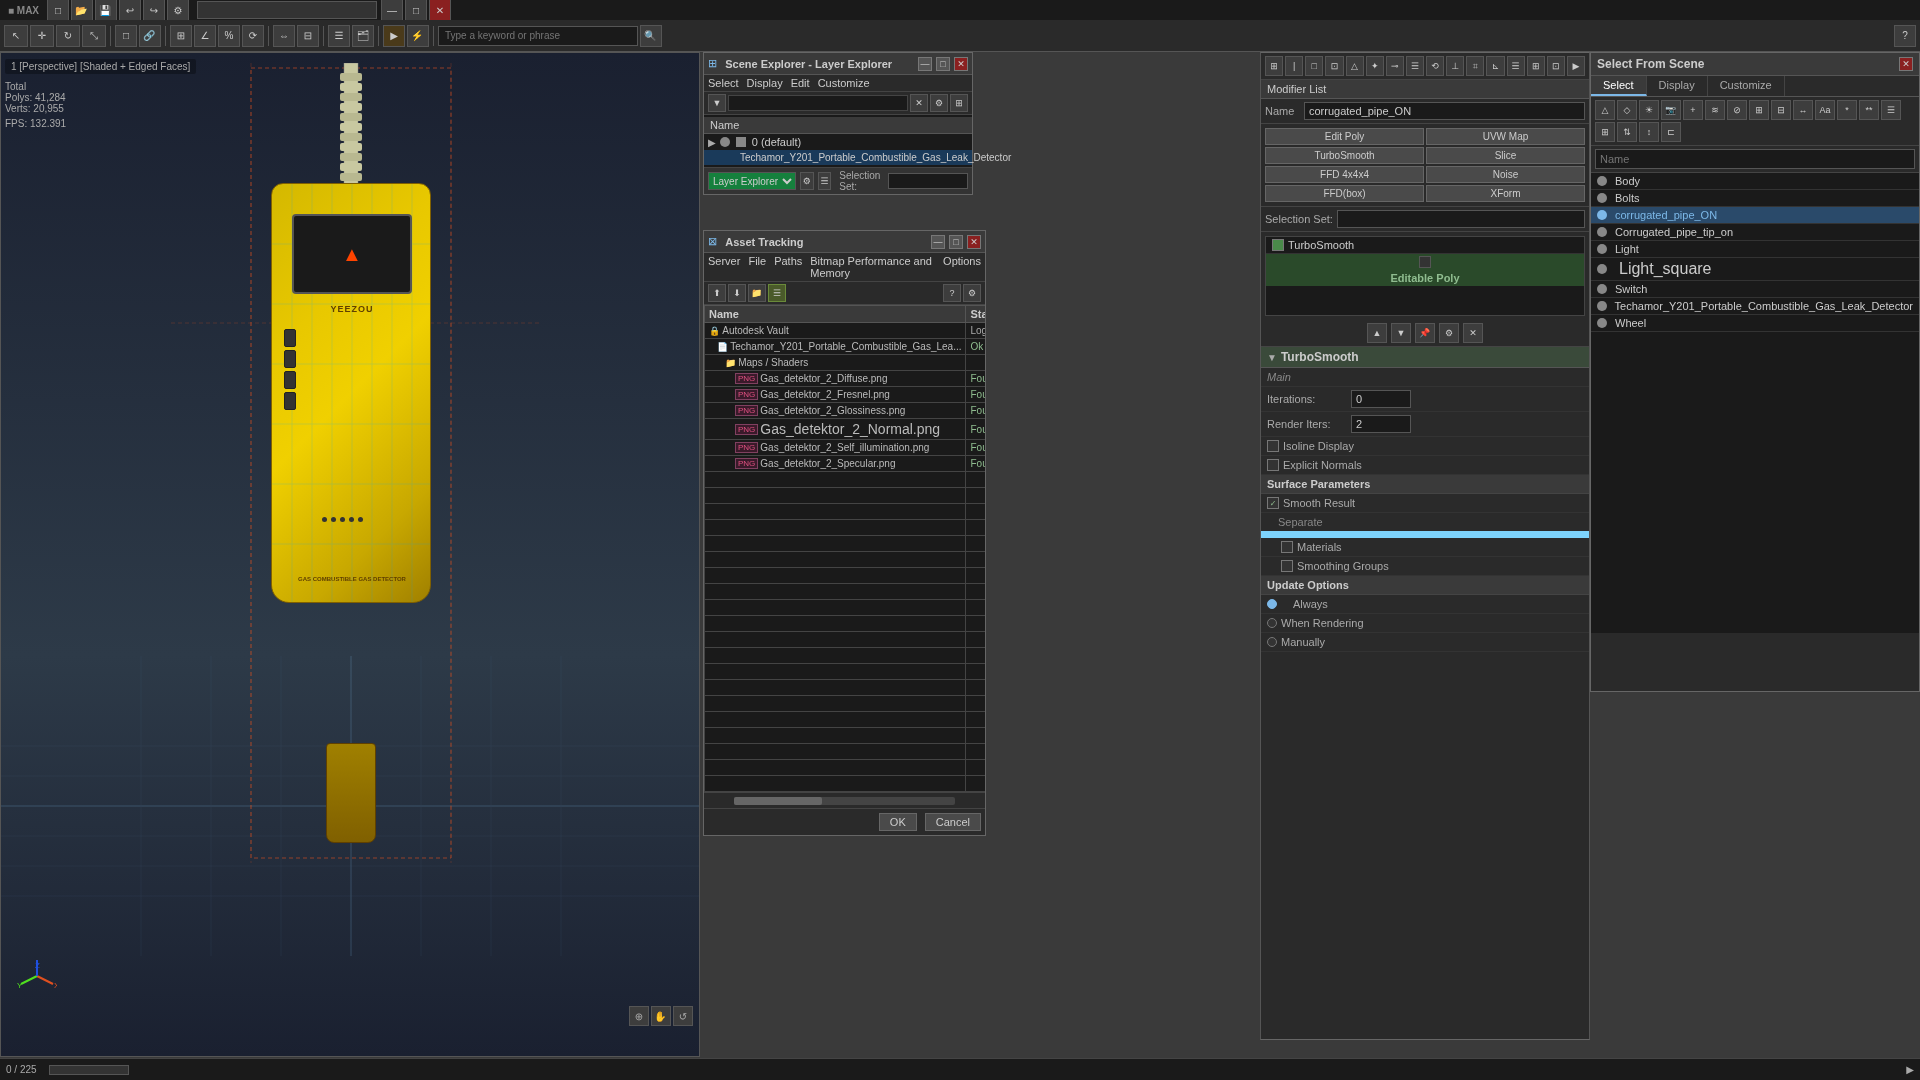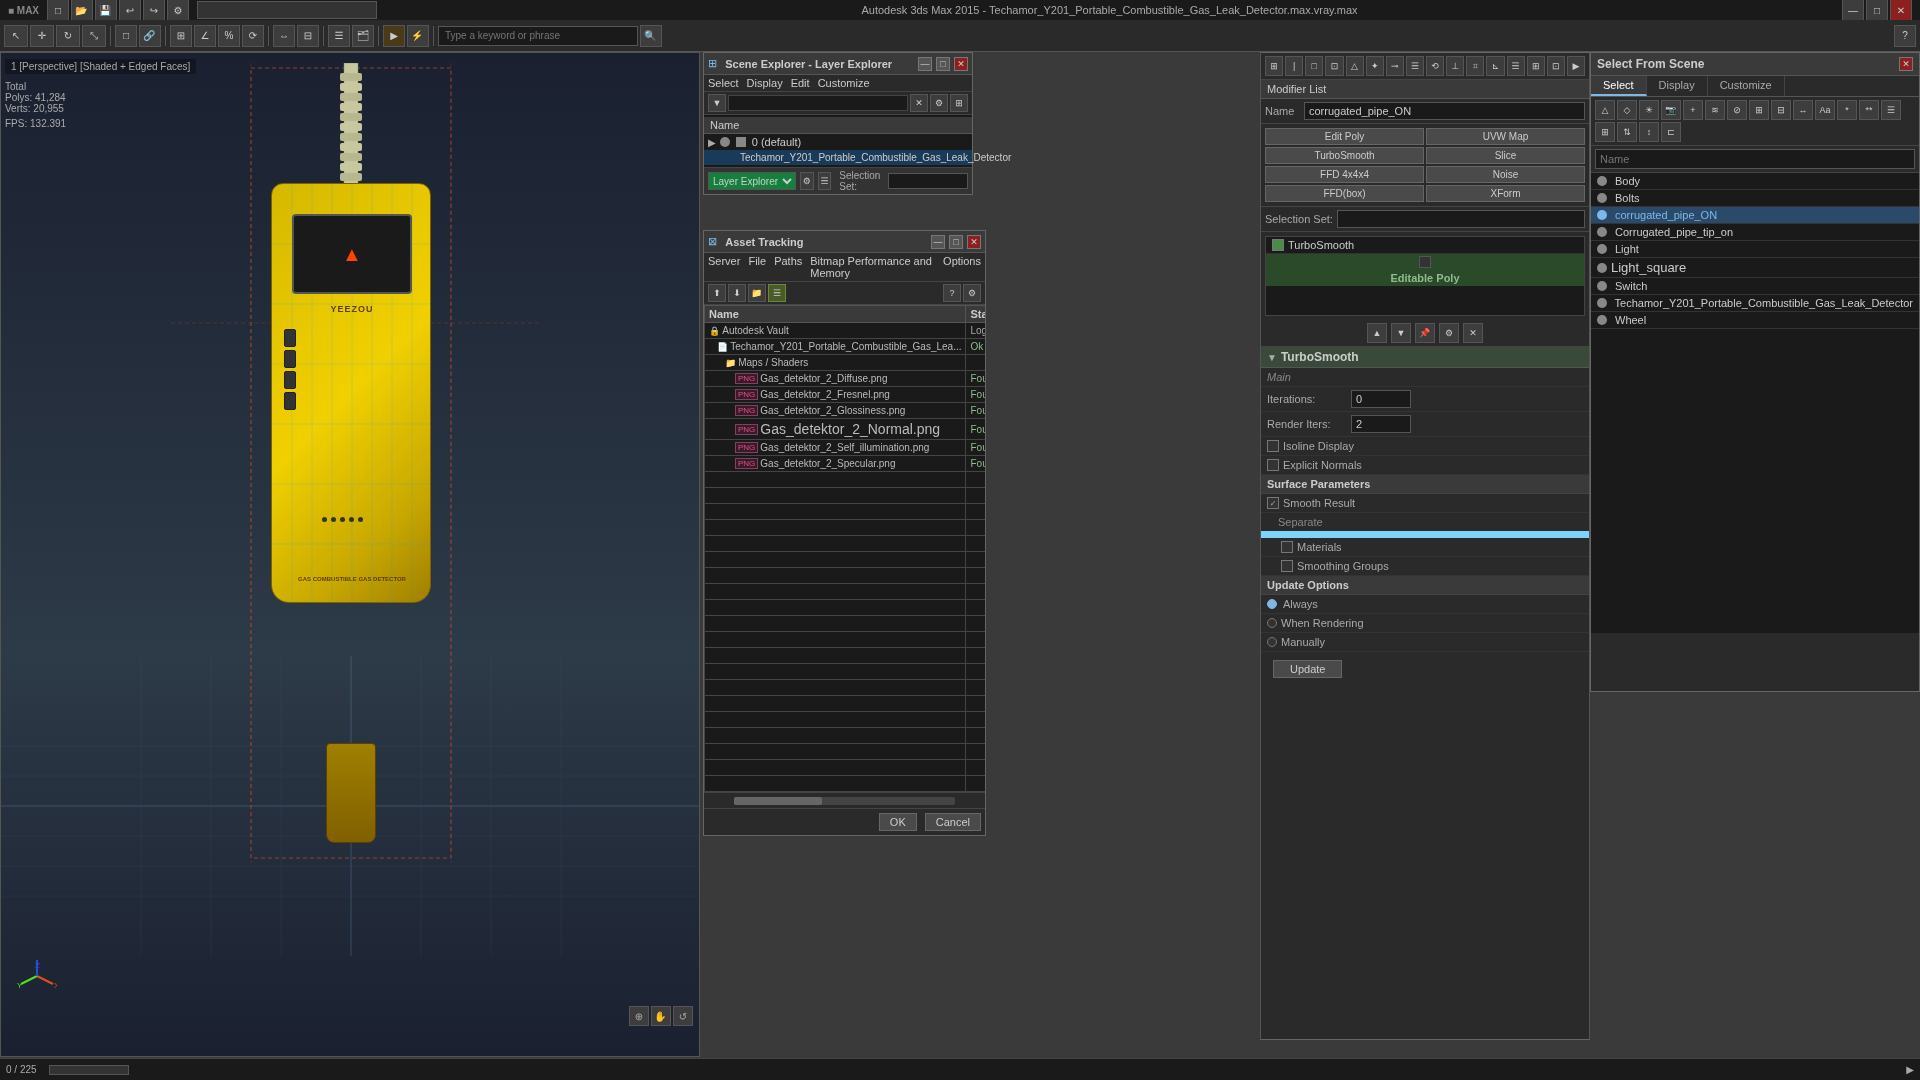--- a/index.html
+++ b/index.html
@@ -68,21 +68,20 @@
   <span style="color:#888;font-size:10px;font-weight:bold;">■ MAX</span>
   <div style="display:flex;gap:2px;margin-left:4px;">
     <div class="tb-btn">□</div>
     <div class="tb-btn">📂</div>
     <div class="tb-btn">💾</div>
     <div class="tb-btn">↩</div>
     <div class="tb-btn">↪</div>
     <div class="tb-btn">⚙</div>
   </div>
   <input type="text" style="background: rgb(51, 51, 51); border: 1px solid rgb(85, 85, 85); color: rgb(204, 204, 204); font-size: 10px; padding: 1px 6px; height: 18px; width: 180px; margin-left: 4px;">
-  <span style="flex:1;text-align:center;color:#aaa;font-size:11px;">Autodesk 3ds Max 2015 - Techamor_Y201_Portable_Combustible_Gas_Leak_Detector.max.vray.max</span>
   <div style="display:flex;gap:2px;">
     <div class="tb-btn">—</div>
     <div class="tb-btn">□</div>
     <div class="tb-btn" style="background:#8a2020;">✕</div>
   </div>
 </div>
 
 <div id="maintoolbar" style="position:absolute;top:20px;left:0;width:100%;height:32px;background:#2a2a2a;display:flex;align-items:center;padding:0 4px;gap:2px;border-bottom:1px solid #555;z-index:100;">
   <div class="tb-btn" style="width:24px;">↖</div>
   <div class="tb-btn" style="width:24px;">✛</div>
@@ -561,21 +560,21 @@
       <span style="font-size:11px;color:#ccc;margin-left:4px;">Corrugated_pipe_tip_on</span>
     </div>
 
     <div class="sfs-list-item">
       <span style="width:10px;height:10px;border-radius:50%;background:#888;display:inline-block;"></span>
       <span style="font-size:11px;color:#ccc;margin-left:4px;">Light</span>
     </div>
 
     <div class="sfs-list-item">
       <span style="width:10px;height:10px;border-radius:50%;background:#888;display:inline-block;"></span>
-      <span style="font-size:13px;color:#ccc;margin-left:0;">Light_square</span>
+      <span style="font-size:16px;color:#ccc;margin-left:8px;">Light_square</span>
     </div>
 
     <div class="sfs-list-item">
       <span style="width:10px;height:10px;border-radius:50%;background:#888;display:inline-block;"></span>
       <span style="font-size:11px;color:#ccc;margin-left:4px;">Switch</span>
     </div>
 
     <div class="sfs-list-item">
       <span style="width:10px;height:10px;border-radius:50%;background:#888;display:inline-block;"></span>
       <span style="font-size:11px;color:#ccc;margin-left:4px;">Techamor_Y201_Portable_Combustible_Gas_Leak_Detector</span>
@@ -704,38 +703,35 @@
 
   <div style="display:flex;align-items:center;padding:3px 6px;gap:4px;padding-left:20px;border-bottom:1px solid #333;">
     <div class="cb"></div>
     <span style="font-size:11px;color:#aaa;">Smoothing Groups</span>
   </div>
 
   <div style="display:flex;align-items:center;padding:3px 6px;background:#3a3a3a;border-bottom:1px solid #444;">
     <span style="font-size:11px;font-weight:bold;color:#ccc;">Update Options</span>
   </div>
 
-  <div style="display:flex;align-items:center;padding:3px 6px;gap:6px;border-bottom:1px solid #333;">
+  <div style="display:flex;align-items:center;padding:3px 6px;gap:16px;border-bottom:1px solid #333;">
     <div class="radio checked"></div>
     <span style="font-size:11px;color:#aaa;">Always</span>
   </div>
 
   <div style="display:flex;align-items:center;padding:3px 6px;gap:4px;border-bottom:1px solid #333;">
     <div class="radio"></div>
     <span style="font-size:11px;color:#aaa;">When Rendering</span>
   </div>
 
   <div style="display:flex;align-items:center;padding:3px 6px;gap:4px;border-bottom:1px solid #333;">
     <div class="radio"></div>
     <span style="font-size:11px;color:#aaa;">Manually</span>
   </div>
 
-  <div style="padding:4px 6px;">
-    <button class="update-btn">Update</button>
-  </div>
 </div>
 
 <div id="statusbar" style="position:absolute;bottom:0;left:0;width:100%;height:22px;background:#1a1a1a;border-top:1px solid #444;display:flex;align-items:center;padding:0 6px;gap:8px;z-index:50;">
   <span style="font-size:10px;color:#aaa;">0 / 225</span>
   <div style="width:80px;height:10px;background:#333;border:1px solid #555;margin-left:4px;">
     <div style="width:0%;height:100%;background:#7cb8e8;"></div>
   </div>
   <span style="margin-left:auto;font-size:10px;color:#aaa;">▶</span>
 </div>
 

